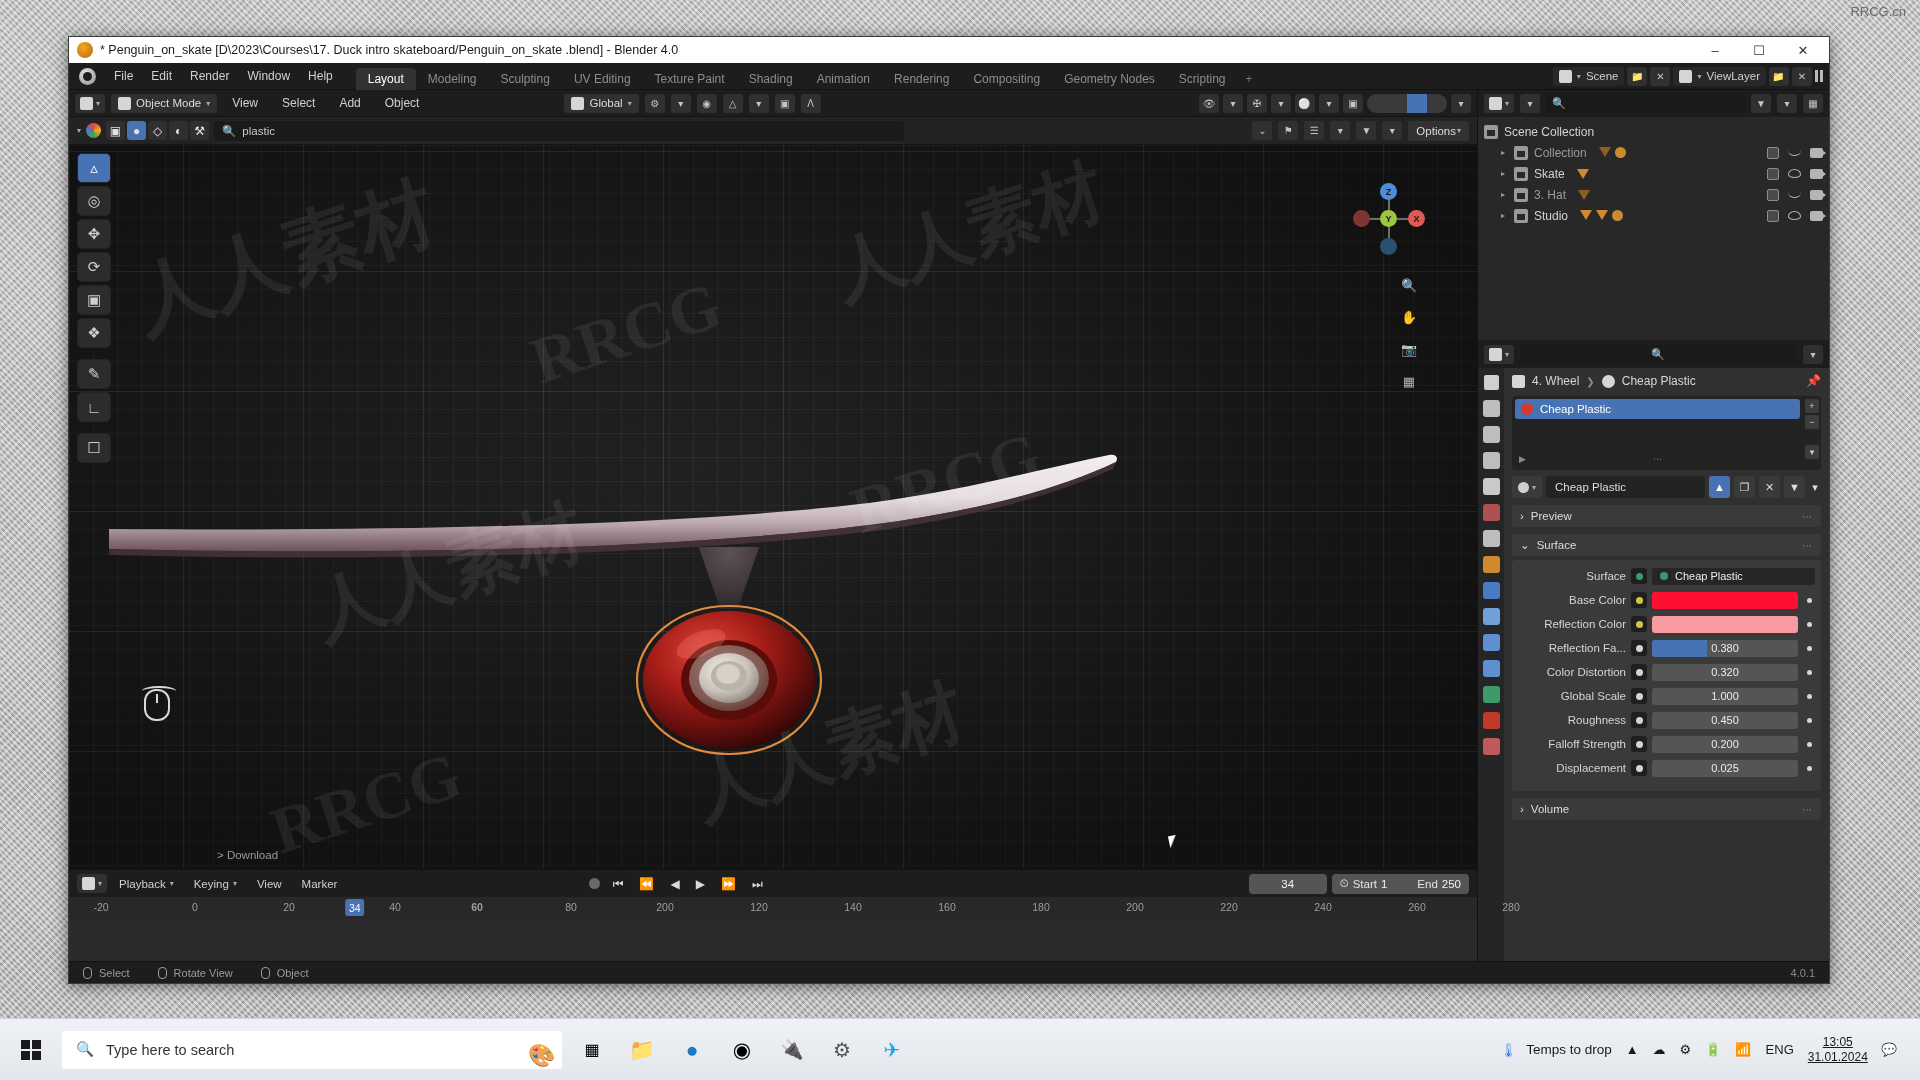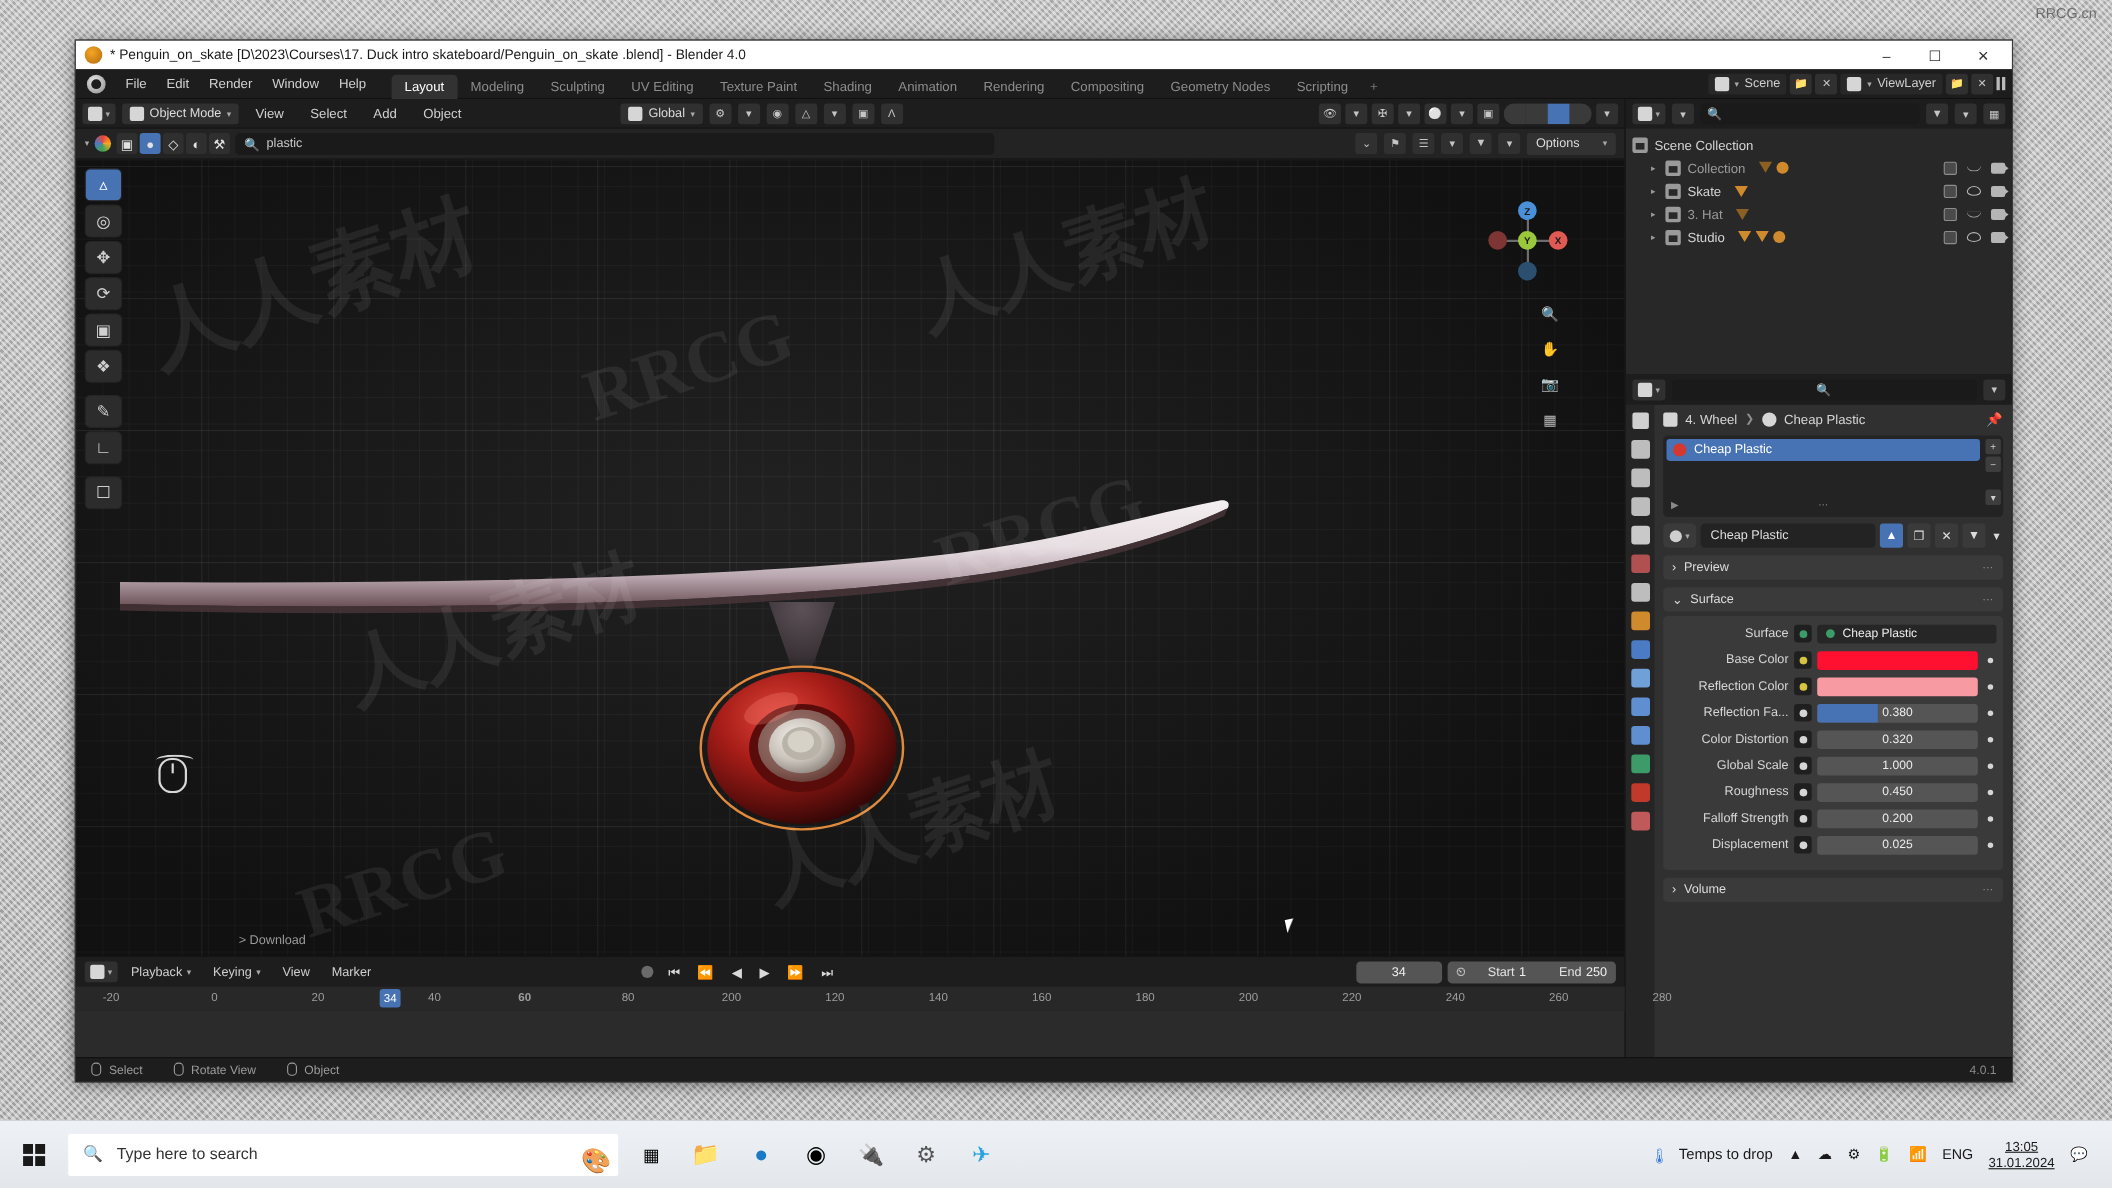--- a/index.html
+++ b/index.html
@@ -101,21 +101,21 @@
     background:conic-gradient(#e8453c,#f5a623,#3fa34d,#4a7bc4,#e8453c);}
   .togs{display:flex;gap:2px;}
   .togs span{width:19px;height:19px;border-radius:3px;background:#2f2f2f;
     display:flex;align-items:center;justify-content:center;}
   .togs span.on{background:#4772b3;}
   .searchbox{ flex:1; height:20px; background:#1a1a1a; border-radius:4px;
     display:flex;align-items:center; gap:6px; padding:0 8px; color:#c8c8c8; font-size:11.5px;
     max-width:690px;}
   .r2-right{margin-left:auto; display:flex; align-items:center; gap:6px;}
   .opt-btn{background:#323232;border-radius:3px;height:20px;display:flex;align-items:center;
-    gap:21px;padding:0 8px;color:#dcdcdc;font-size:11.5px;}
+    gap:1px;padding:0 8px;color:#dcdcdc;font-size:11.5px;}
 
   
   .viewport{ flex:1; position:relative; overflow:hidden; background:#1a1a1a;}
   .vp-grid{ position:absolute; inset:0;
     background-image:
       linear-gradient(rgba(255,255,255,.045) 1px, transparent 1px),
       linear-gradient(90deg, rgba(255,255,255,.045) 1px, transparent 1px),
       linear-gradient(rgba(255,255,255,.10) 1px, transparent 1px),
       linear-gradient(90deg, rgba(255,255,255,.10) 1px, transparent 1px);
     background-size:24px 24px, 24px 24px, 120px 120px, 120px 120px;
@@ -296,21 +296,21 @@
   .tl-menu{padding:0 8px;height:20px;line-height:20px;color:#d0d0d0;font-size:11.5px;
     display:flex;align-items:center;gap:4px;}
   .tl-center{margin:0 auto;display:flex;align-items:center;gap:10px;}
   .rec{width:11px;height:11px;border-radius:50%;background:#6a6a6a;}
   .tp{color:#d9d9d9;font-size:12px;padding:0 3px;}
   .tl-right{margin-left:auto;display:flex;align-items:center;gap:5px;}
   .frame-field{width:78px;height:20px;background:#555;border-radius:4px;display:flex;
     align-items:center;justify-content:center;color:#f0f0f0;font-size:11.5px;}
   .range-field{height:20px;background:#555;border-radius:4px;display:flex;align-items:center;
     gap:4px;padding:0 8px;color:#f0f0f0;font-size:11.5px;}
-  .range-field .lb{color:#e2e2e2;margin-left:16px;}
+  .range-field .lb{color:#e2e2e2;}
   .tl-ruler{height:22px;background:#282828;position:relative;}
   .tick{position:absolute;top:4px;color:#9e9e9e;font-size:10.5px;transform:translateX(-50%);}
   .playhead{position:absolute;top:2px;height:17px;background:#4772b3;border-radius:3px;
     color:#fff;font-size:10.5px;display:flex;align-items:center;justify-content:center;
     padding:0 4px;transform:translateX(-50%);}
   .tl-track{flex:1;background:#2b2b2b;}
 
   
   #taskbar{position:absolute;left:0;bottom:0;width:1920px;height:62px;
     background:linear-gradient(#eef1f5,#e3e7ec);display:flex;align-items:center;

